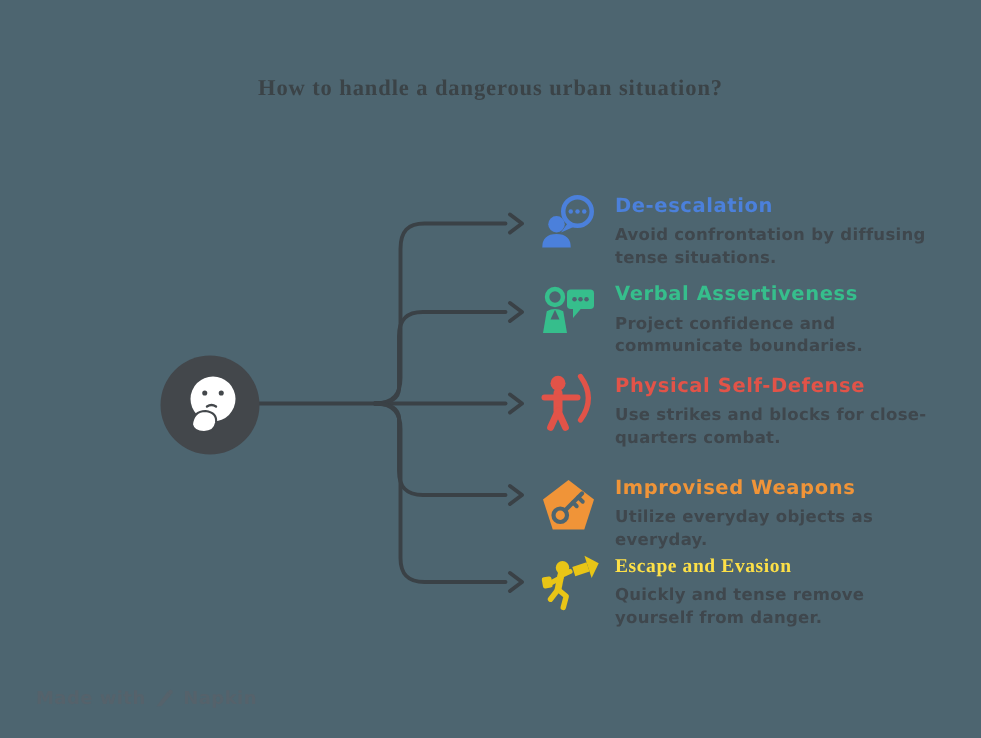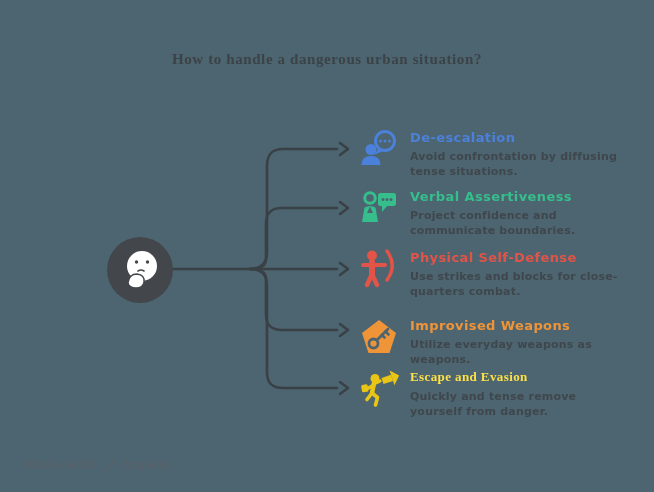--- a/index.html
+++ b/index.html
@@ -118,21 +118,21 @@
   <div class="item item-4">
     <svg class="item-icon" viewBox="0 0 42 42">
       <polygon points="21,4 38,17 31.5,37 10.5,37 4,17" fill="#F09438"></polygon>
       <circle cx="15.5" cy="27.5" r="4.5" fill="none" stroke="#4D6570" stroke-width="2.8"></circle>
       <line x1="19" y1="24" x2="30" y2="13" stroke="#4D6570" stroke-width="2.8" stroke-linecap="round"></line>
       <line x1="27.5" y1="15.5" x2="30.5" y2="18.5" stroke="#4D6570" stroke-width="2.6" stroke-linecap="round"></line>
       <line x1="24" y1="19" x2="26.5" y2="21.5" stroke="#4D6570" stroke-width="2.6" stroke-linecap="round"></line>
     </svg>
     <div class="item-texts">
       <div class="item-heading" style="color: rgb(240, 148, 56);">Improvised Weapons</div>
-      <div class="item-desc">Utilize everyday weapons as weapons.</div>
+      <div class="item-desc">Utilize everyday objects as everyday.</div>
     </div>
   </div>
 
   <div class="item item-5">
     <svg class="item-icon" viewBox="0 0 42 42">
       <g transform="rotate(-18 33 11)">
         <rect x="24" y="8" width="10" height="6.5" fill="#E9C516"></rect>
         <path d="M34,3.5 L41.5,11.2 L34,19 Z" fill="#E9C516"></path>
       </g>
       <circle cx="17" cy="11.5" r="4.5" fill="#E9C516"></circle>

